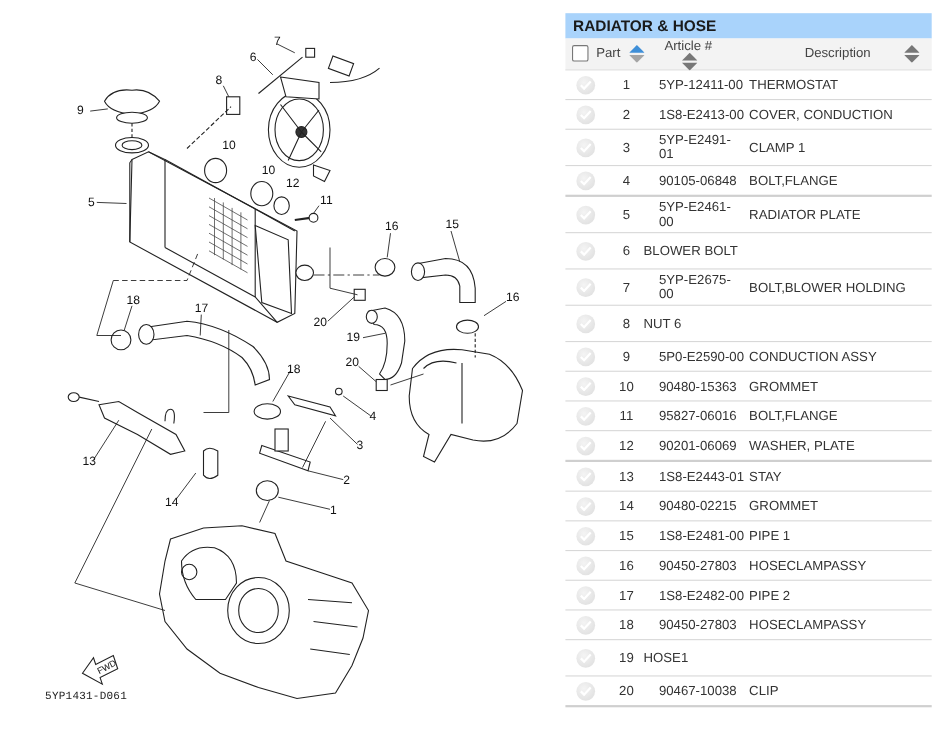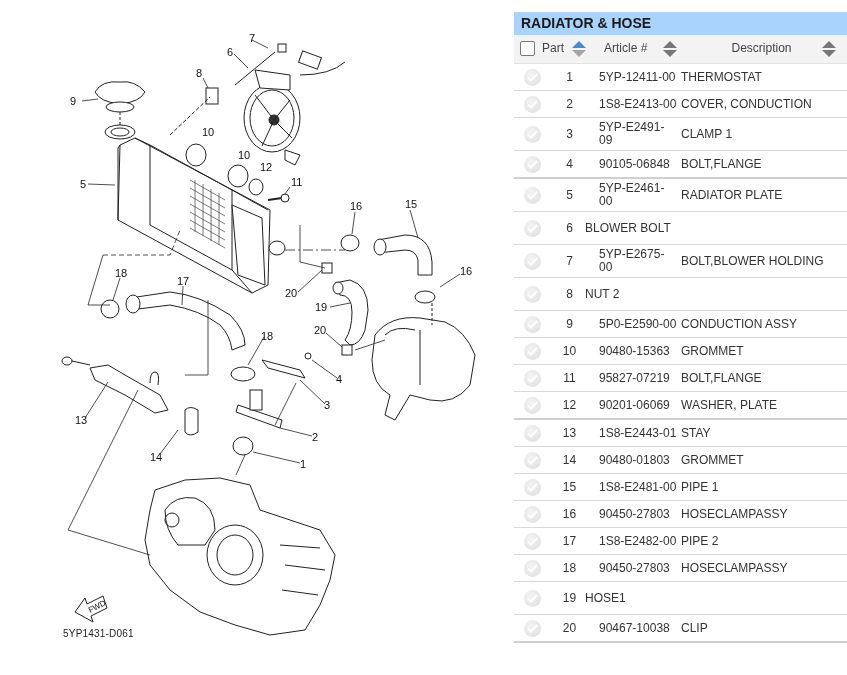--- a/index.html
+++ b/index.html
@@ -2,29 +2,29 @@
 <html><head>
   <meta charset="utf-8">
   <style>
     html, body { margin: 0; padding: 0; background: #ffffff; }
     body { width: 847px; height: 675px; position: relative; overflow: hidden; font-family: "Liberation Sans", sans-serif; }
 
     
     .diagram { position: absolute; left: 0; top: 0; width: 510px; height: 675px; }
     .diagram svg { position: absolute; left: 0; top: 0; }
     .callout { position: absolute; font-family: "Liberation Sans", sans-serif; font-size: 11px; color: #111; line-height: 11px; }
-    .diagram-code { position: absolute; left: 63px; top: 628px; font-size: 10px; color: #222; letter-spacing: 0.2px; }
+    .diagram-code { position: absolute; left: 41px; top: 628px; font-size: 10px; color: #222; letter-spacing: 0.2px; font-family: Liberation Mono, monospace; }
 
     
     .panel { position: absolute; left: 514px; top: 12px; width: 340px; }
     .panel-title { height: 23px; background: #a9d3fb; color: #1a1a1a; font-weight: bold; font-size: 14px; line-height: 23px; padding-left: 7px; }
     .thead { height: 28px; background: #f3f3f3; display: flex; align-items: center; font-size: 12px; color: #444; border-bottom: 1px solid #e2e2e2; }
     .th { display: flex; }
     .th-part { width: 87px; padding-left: 6px; box-sizing: border-box; }
-    .th-article { width: 82px; padding-left: 3px; box-sizing: border-box; }
+    .th-article { width: 82px; padding-left: 3px; box-sizing: border-box; flex-direction: column; }
     .th-desc { width: 171px; justify-content: center; padding-left: 30px; box-sizing: border-box; }
     .chk { width: 13px; height: 13px; border: 1px solid #777; border-radius: 2px; background: #fff; margin-right: 7px; }
     .sort { width: 14px; height: 16px; margin-left: 8px; display: inline-block; }
     .sort-desc-icon { margin-left: 30px; }
 
     .rows { }
     .row { display: flex; align-items: center; border-bottom: 1px solid #d8d8d8; font-size: 12px; color: #333; }
     .row.h1 { height: 26px; }
     .row.h2 { height: 32px; }
     .row.thick { border-bottom: 2px solid #cfcfcf; }
@@ -261,21 +261,21 @@
   </div>
       <div class="row h2">
     <div class="c-check">
       <span class="chk-circle">
         <svg width="11" height="9" viewBox="0 0 11 9">
               <path d="M1 4.5 L4 7.5 L10 1" stroke="#fff" stroke-width="2" fill="none"></path>
             </svg>
       </span>
     </div>
     <div class="c-num">3</div>
-    <div class="c-art">5YP-E2491-09</div>
+    <div class="c-art">5YP-E2491-01</div>
     <div class="c-desc">CLAMP 1</div>
   </div>
       <div class="row h1 thick">
     <div class="c-check">
       <span class="chk-circle">
         <svg width="11" height="9" viewBox="0 0 11 9">
               <path d="M1 4.5 L4 7.5 L10 1" stroke="#fff" stroke-width="2" fill="none"></path>
             </svg>
       </span>
     </div>
@@ -320,21 +320,21 @@
   </div>
       <div class="row h2">
     <div class="c-check">
       <span class="chk-circle">
         <svg width="11" height="9" viewBox="0 0 11 9">
               <path d="M1 4.5 L4 7.5 L10 1" stroke="#fff" stroke-width="2" fill="none"></path>
             </svg>
       </span>
     </div>
     <div class="c-num">8</div>
-    <div class="c-desc">NUT 2</div>
+    <div class="c-desc">NUT 6</div>
   </div>
       <div class="row h1">
     <div class="c-check">
       <span class="chk-circle">
         <svg width="11" height="9" viewBox="0 0 11 9">
               <path d="M1 4.5 L4 7.5 L10 1" stroke="#fff" stroke-width="2" fill="none"></path>
             </svg>
       </span>
     </div>
     <div class="c-num">9</div>
@@ -355,21 +355,21 @@
   </div>
       <div class="row h1">
     <div class="c-check">
       <span class="chk-circle">
         <svg width="11" height="9" viewBox="0 0 11 9">
               <path d="M1 4.5 L4 7.5 L10 1" stroke="#fff" stroke-width="2" fill="none"></path>
             </svg>
       </span>
     </div>
     <div class="c-num">11</div>
-    <div class="c-art">95827-07219</div>
+    <div class="c-art">95827-06016</div>
     <div class="c-desc">BOLT,FLANGE</div>
   </div>
       <div class="row h1 thick">
     <div class="c-check">
       <span class="chk-circle">
         <svg width="11" height="9" viewBox="0 0 11 9">
               <path d="M1 4.5 L4 7.5 L10 1" stroke="#fff" stroke-width="2" fill="none"></path>
             </svg>
       </span>
     </div>
@@ -391,21 +391,21 @@
   </div>
       <div class="row h1">
     <div class="c-check">
       <span class="chk-circle">
         <svg width="11" height="9" viewBox="0 0 11 9">
               <path d="M1 4.5 L4 7.5 L10 1" stroke="#fff" stroke-width="2" fill="none"></path>
             </svg>
       </span>
     </div>
     <div class="c-num">14</div>
-    <div class="c-art">90480-01803</div>
+    <div class="c-art">90480-02215</div>
     <div class="c-desc">GROMMET</div>
   </div>
       <div class="row h1">
     <div class="c-check">
       <span class="chk-circle">
         <svg width="11" height="9" viewBox="0 0 11 9">
               <path d="M1 4.5 L4 7.5 L10 1" stroke="#fff" stroke-width="2" fill="none"></path>
             </svg>
       </span>
     </div>

